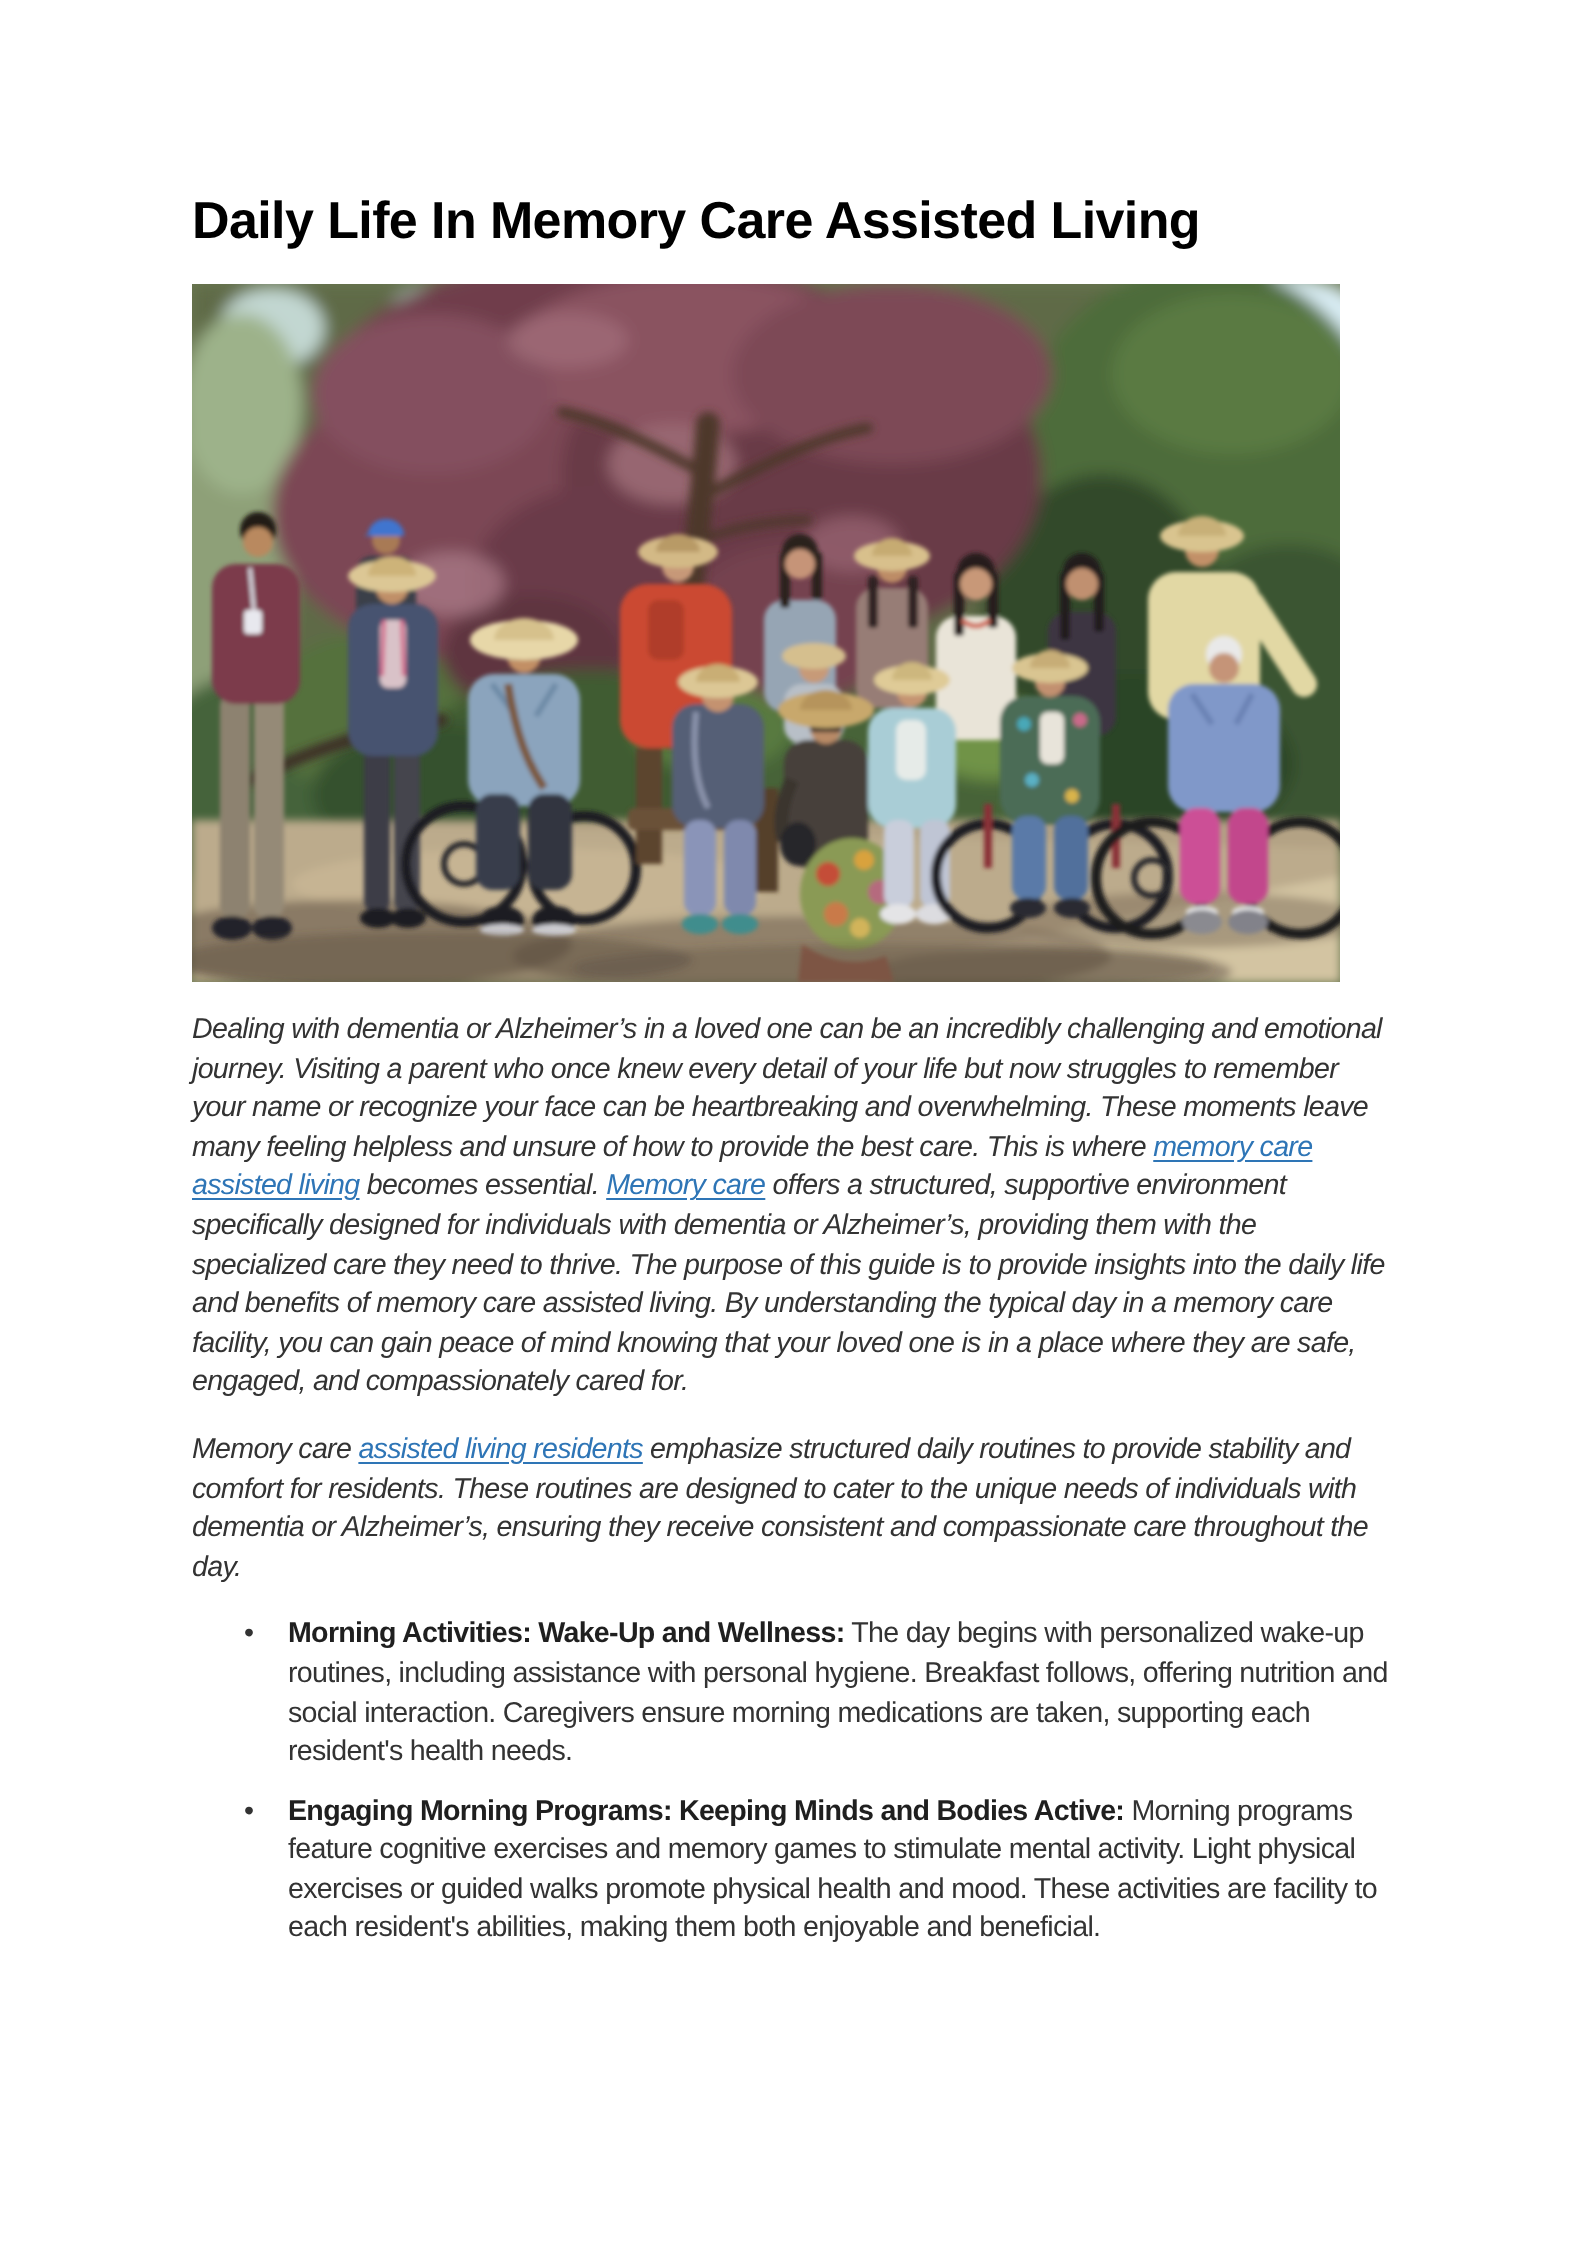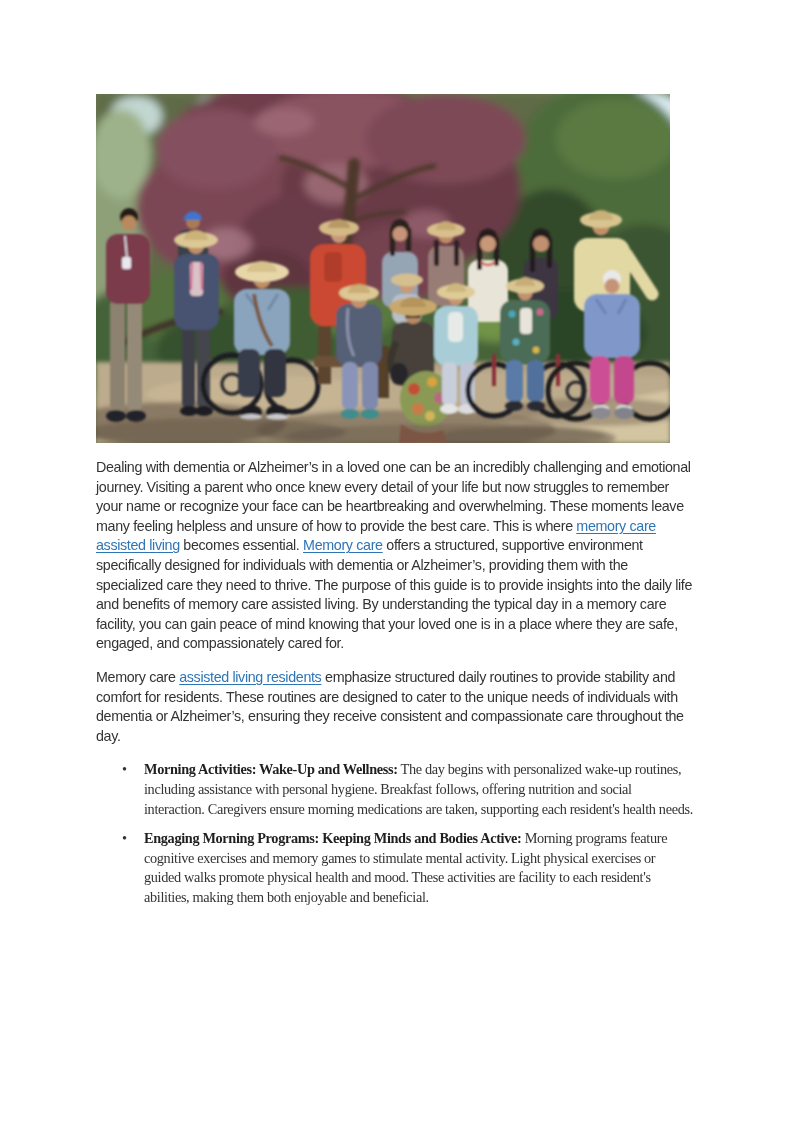--- a/index.html
+++ b/index.html
@@ -10,33 +10,34 @@
   }
   h1.doc-title {
     font-size:26px; line-height:32px; font-weight:700; color:#000000;
     letter-spacing:-0.3px; margin:0 0 16px 0;
   }
   .photo-wrap { width:574px; height:349px; margin:0 0 15px 0; overflow:hidden; }
   .photo-wrap svg { display:block; }
   p.body-text, li.bullet-item, h2.section-heading {
     font-size:14.3px; line-height:19.6px; letter-spacing:-0.35px;
   }
-  p.body-text { color:#333333; margin:0 0 14px 0; }
+  p.body-text { color:#333333; margin:0 0 14px 0;font-style:italic; }
   h2.section-heading { color:#171717; font-weight:700; margin:6px 0 14px 0; }
   ul.bullet-list { list-style:none; margin:6px 0 0 0; padding:0; }
-  li.bullet-item { color:#333333; position:relative; padding-left:48px; margin:0 3px 10px 0;font-family:Liberation Serif, serif; }
+  li.bullet-item { color:#333333; position:relative; padding-left:48px; margin:0 3px 10px 0; }
   li.bullet-item::before { content:"\2022"; position:absolute; left:26px; top:0; color:#333333; }
   li.bullet-item strong, .lead { font-weight:700; color:#1f1f1f; }
   a.doc-link { color:var(--link-color,#2E75B6); text-decoration:underline; text-underline-offset:2px; cursor:pointer; }
 </style>
 <title>Daily Life In Memory Care Assisted Living</title></head>
 <body>
 
 <div class="page">
 
+  <h1 class="doc-title">Daily Life In Memory Care Assisted Living</h1>
 
   <div class="photo-wrap">
     <svg width="574" height="349" viewBox="0 0 574 349" role="img" xmlns="http://www.w3.org/2000/svg" aria-label="Outdoor group photo in a garden under a purple-leaf blossom tree: caregivers and family members standing in a back row, elderly residents seated in front, several in wheelchairs, most wearing straw sun hats">
       <defs>
         <filter id="b4" x="-20%" y="-20%" width="140%" height="140%">
             <feGaussianBlur stdDeviation="4"></feGaussianBlur>
           </filter>
         <filter id="b2" x="-20%" y="-20%" width="140%" height="140%">
             <feGaussianBlur stdDeviation="2"></feGaussianBlur>
           </filter>

